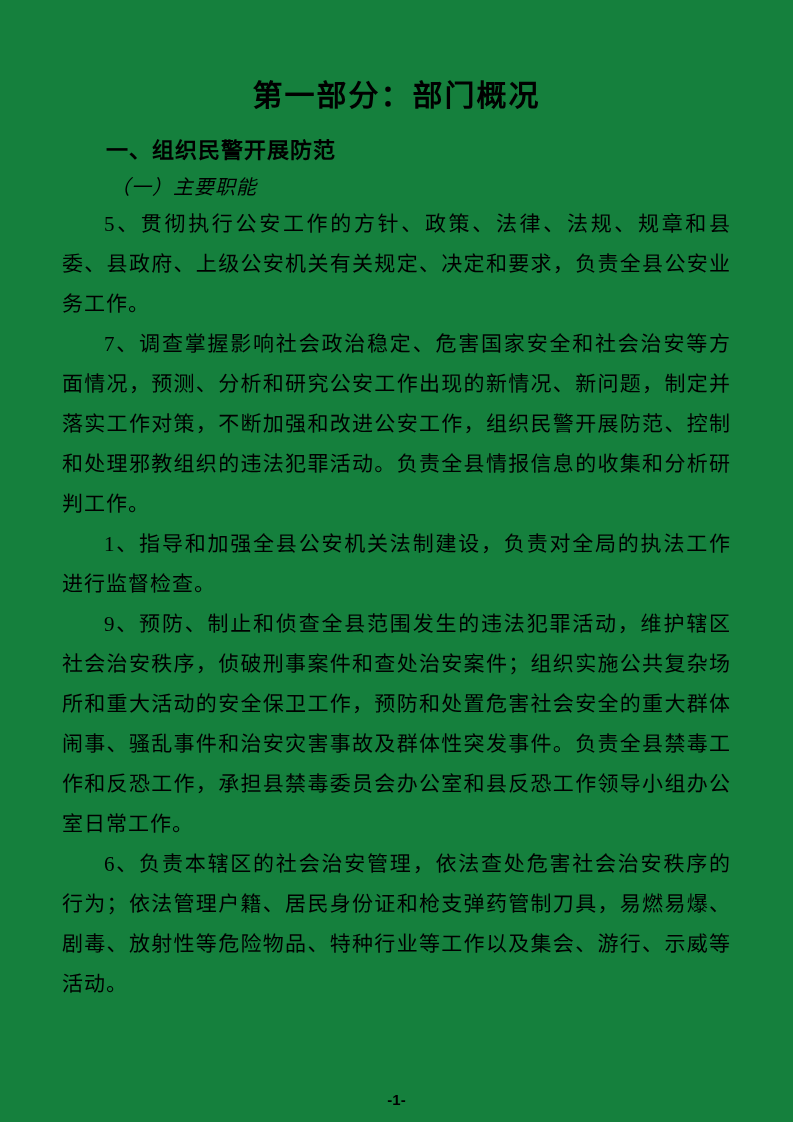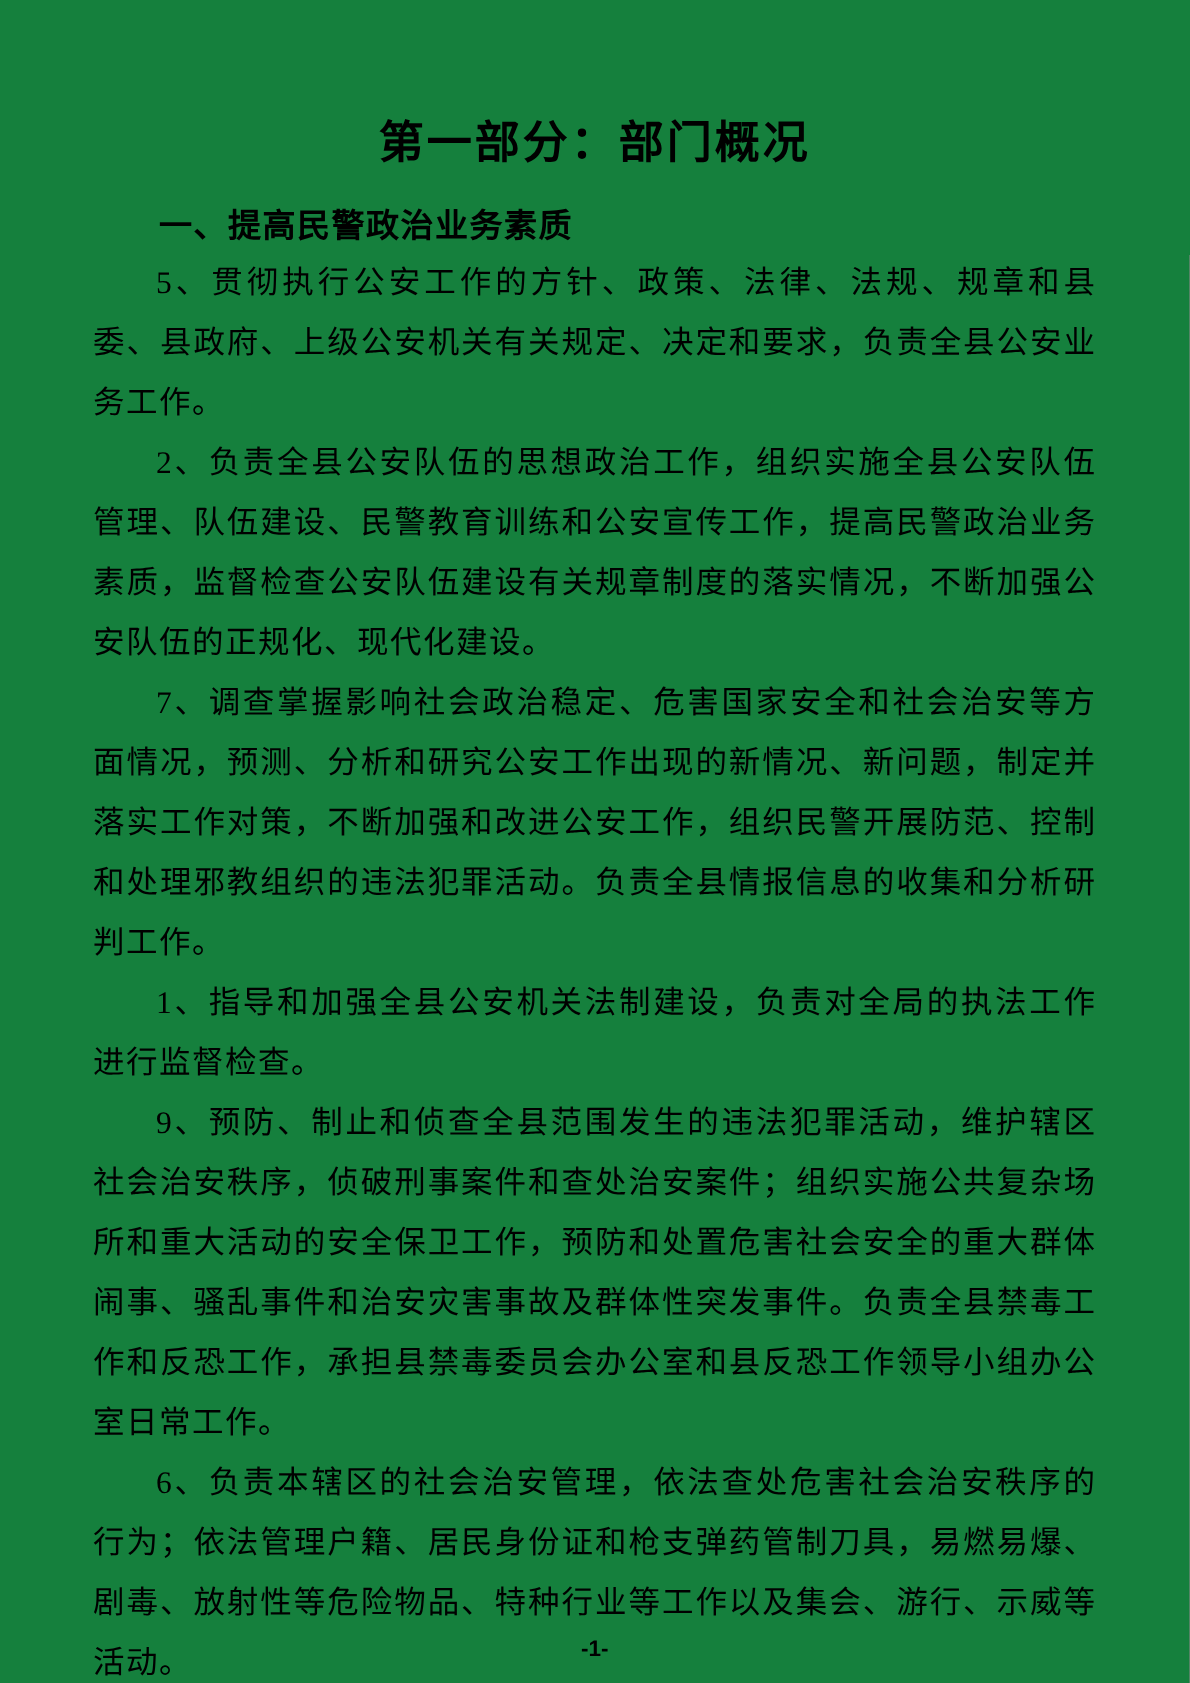--- a/index.html
+++ b/index.html
@@ -67,24 +67,24 @@
     font-size: 15px;
     line-height: 20px;
   }
 </style>
 </head>
 <body>
 
 <div class="page">
   <div class="content">
     <h1 class="doc-title">第一部分：部门概况</h1>
-    <h2 class="section-heading">一、提高民警政治业务素质</h2>
+    <h2 class="section-heading">一、组织民警开展防范</h2>
+    <h3 class="subsection-heading">（一）主要职能</h3>
     <div class="body-text">
       <p>5、贯彻执行公安工作的方针、政策、法律、法规、规章和县委、县政府、上级公安机关有关规定、决定和要求，负责全县公安业务工作。</p>
-      <p>2、负责全县公安队伍的思想政治工作，组织实施全县公安队伍管理、队伍建设、民警教育训练和公安宣传工作，提高民警政治业务素质，监督检查公安队伍建设有关规章制度的落实情况，不断加强公安队伍的正规化、现代化建设。</p>
       <p>7、调查掌握影响社会政治稳定、危害国家安全和社会治安等方面情况，预测、分析和研究公安工作出现的新情况、新问题，制定并落实工作对策，不断加强和改进公安工作，组织民警开展防范、控制和处理邪教组织的违法犯罪活动。负责全县情报信息的收集和分析研判工作。</p>
       <p>1、指导和加强全县公安机关法制建设，负责对全局的执法工作进行监督检查。</p>
       <p>9、预防、制止和侦查全县范围发生的违法犯罪活动，维护辖区社会治安秩序，侦破刑事案件和查处治安案件；组织实施公共复杂场所和重大活动的安全保卫工作，预防和处置危害社会安全的重大群体闹事、骚乱事件和治安灾害事故及群体性突发事件。负责全县禁毒工作和反恐工作，承担县禁毒委员会办公室和县反恐工作领导小组办公室日常工作。</p>
       <p>6、负责本辖区的社会治安管理，依法查处危害社会治安秩序的行为；依法管理户籍、居民身份证和枪支弹药管制刀具，易燃易爆、剧毒、放射性等危险物品、特种行业等工作以及集会、游行、示威等活动。</p>
 
     </div>
   </div>
   <div class="page-footer">-1-</div>
 </div>
 

